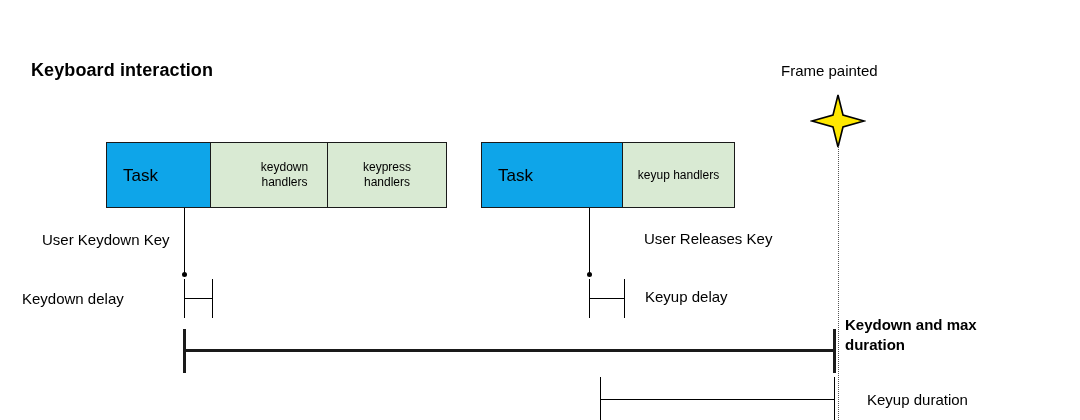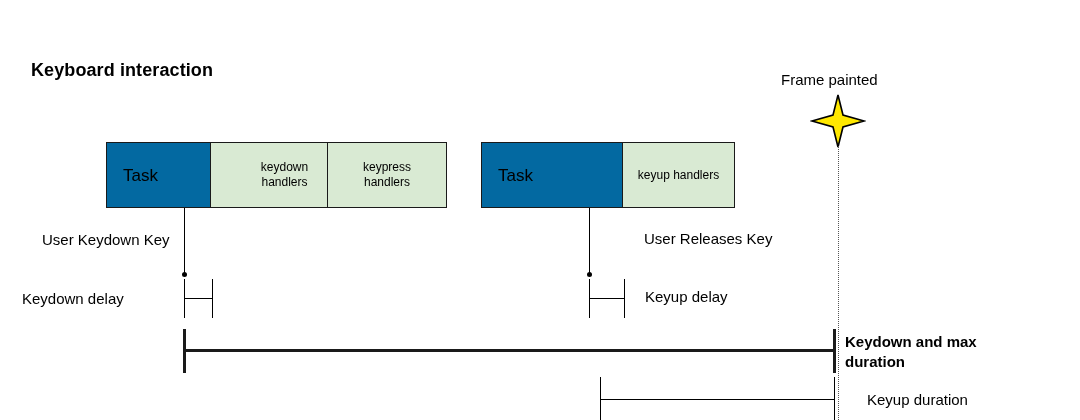--- a/index.html
+++ b/index.html
@@ -45,21 +45,21 @@
     border: 1px solid #1a1a1a;
     display: flex;
     align-items: center;
     justify-content: center;
     text-align: center;
     line-height: 15px;
     white-space: pre-line;
   }
   .cell + .cell { margin-left: -1px; }
   .cell-task {
-    background: #0369a1;
+    background: #0ea5e9;
     font-size: 17px;
     justify-content: flex-start;
     padding-left: 16px;
   }
   .cell-handler {
     background: #d9ead3;
     font-size: 12px;
   }
 
   .row-1 { left: 106px; top: 110px; }
@@ -123,21 +123,21 @@
   .star-wrap {
     position: absolute;
     left: 810px;
     top: 62px;
     width: 56px;
     height: 54px;
   }
   .frame-label {
     position: absolute;
     left: 781px;
-    top: 39px;
+    top: 30px;
     font-size: 15px;
     white-space: nowrap;
     text-align: right;
   }
 </style>
 </head>
 <body>
 
 <div id="stage">
 
@@ -178,20 +178,20 @@
   <div class="label" style="left:22px; top:257px;">Keydown delay</div>
 
   <div class="vline" style="left:589px; top:247px; height:39px;"></div>
   <div class="vline" style="left:624px; top:247px; height:39px;"></div>
   <div class="hline" style="left:589px; top:266px; width:36px;"></div>
   <div class="label" style="left:645px; top:255px;">Keyup delay</div>
 
   <div class="thick-v" style="left:183px; top:297px; height:44px;"></div>
   <div class="thick-h" style="left:183px; top:317px; width:653px;"></div>
   <div class="thick-v" style="left:833px; top:297px; height:44px;"></div>
-  <div class="label label-bold" style="left:845px; top:300px;">Keydown and max duration</div>
+  <div class="label label-bold" style="left:845px; top:283px;">Keydown and max duration</div>
 
   <div class="vline" style="left:600px; top:345px; height:44px;"></div>
   <div class="hline" style="left:600px; top:367px; width:235px;"></div>
   <div class="vline" style="left:834px; top:345px; height:44px;"></div>
   <div class="label" style="left:867px; top:358px;">Keyup duration</div>
 
 </div>
 
 </body></html>

